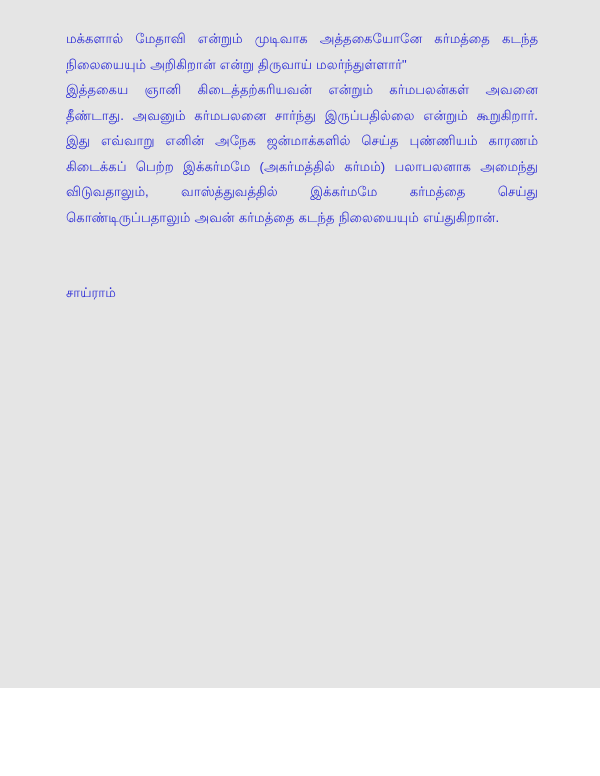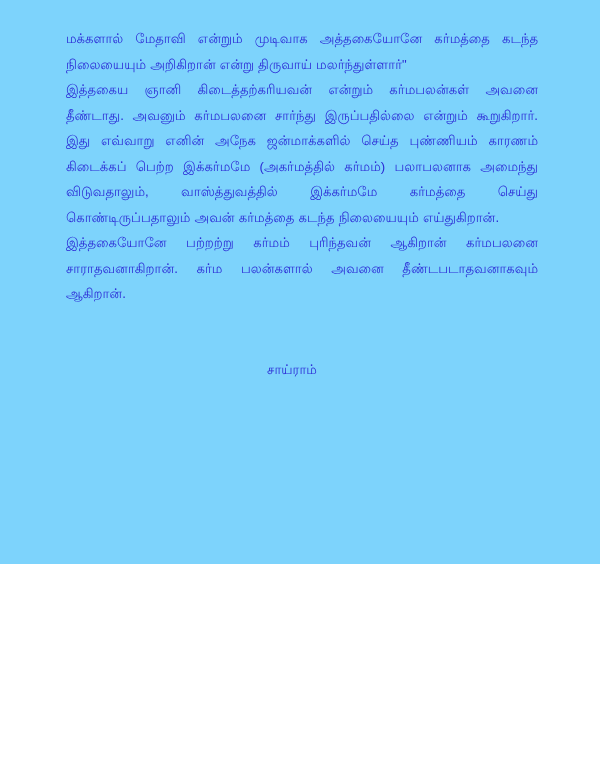--- a/index.html
+++ b/index.html
@@ -8,22 +8,22 @@
     background: #ffffff;
   }
   body {
     width: 600px;
     height: 776px;
     font-family: "Liberation Sans", sans-serif;
   }
   #page {
     position: relative;
     width: 600px;
-    height: 564px;
-    background: #7dd3fc;
+    height: 688px;
+    background: #e5e5e5;
     box-sizing: border-box;
     overflow: hidden;
   }
   #doc-body {
     position: absolute;
     left: 66px;
     top: 26px;
     width: 472px;
   }
   .para {
@@ -35,32 +35,31 @@
     text-justify: inter-word;
     margin: 0;
     word-spacing: 0.5px;
   }
   
   .signature {
     color: #2b2bd6;
     font-family: Liberation Sans, sans-serif;
     font-size: 13.2px;
     line-height: 25.5px;
-    text-align: center;
+    text-align: left;
     margin: 0;
     padding-right: 20px;
   }
   .gap-sig {
     height: 50px;
   }
 </style>
 </head>
 <body>
 
 <div id="page">
   <div id="doc-body">
     <p class="para">மக்களால் மேதாவி என்றும் முடிவாக அத்தகையோனே கர்மத்தை கடந்த நிலையையும் அறிகிறான் என்று திருவாய் மலர்ந்துள்ளார்"</p>
     <p class="para">இத்தகைய ஞானி கிடைத்தற்கரியவன் என்றும் கர்மபலன்கள் அவனை தீண்டாது. அவனும் கர்மபலனை சார்ந்து இருப்பதில்லை என்றும் கூறுகிறார். இது எவ்வாறு எனின் அநேக ஜன்மாக்களில் செய்த புண்ணியம் காரணம் கிடைக்கப் பெற்ற இக்கர்மமே (அகர்மத்தில் கர்மம்) பலாபலனாக அமைந்து விடுவதாலும், வாஸ்த்துவத்தில் இக்கர்மமே கர்மத்தை செய்து கொண்டிருப்பதாலும் அவன் கர்மத்தை கடந்த நிலையையும் எய்துகிறான்.</p>
-    <p class="para">இத்தகையோனே பற்றற்று கர்மம் புரிந்தவன் ஆகிறான் கர்மபலனை சாராதவனாகிறான். கர்ம பலன்களால் அவனை தீண்டபடாதவனாகவும் ஆகிறான்.</p>
     <div class="gap-sig"></div>
     <p class="signature">சாய்ராம்</p>
   </div>
 </div>
 
 </body></html>

